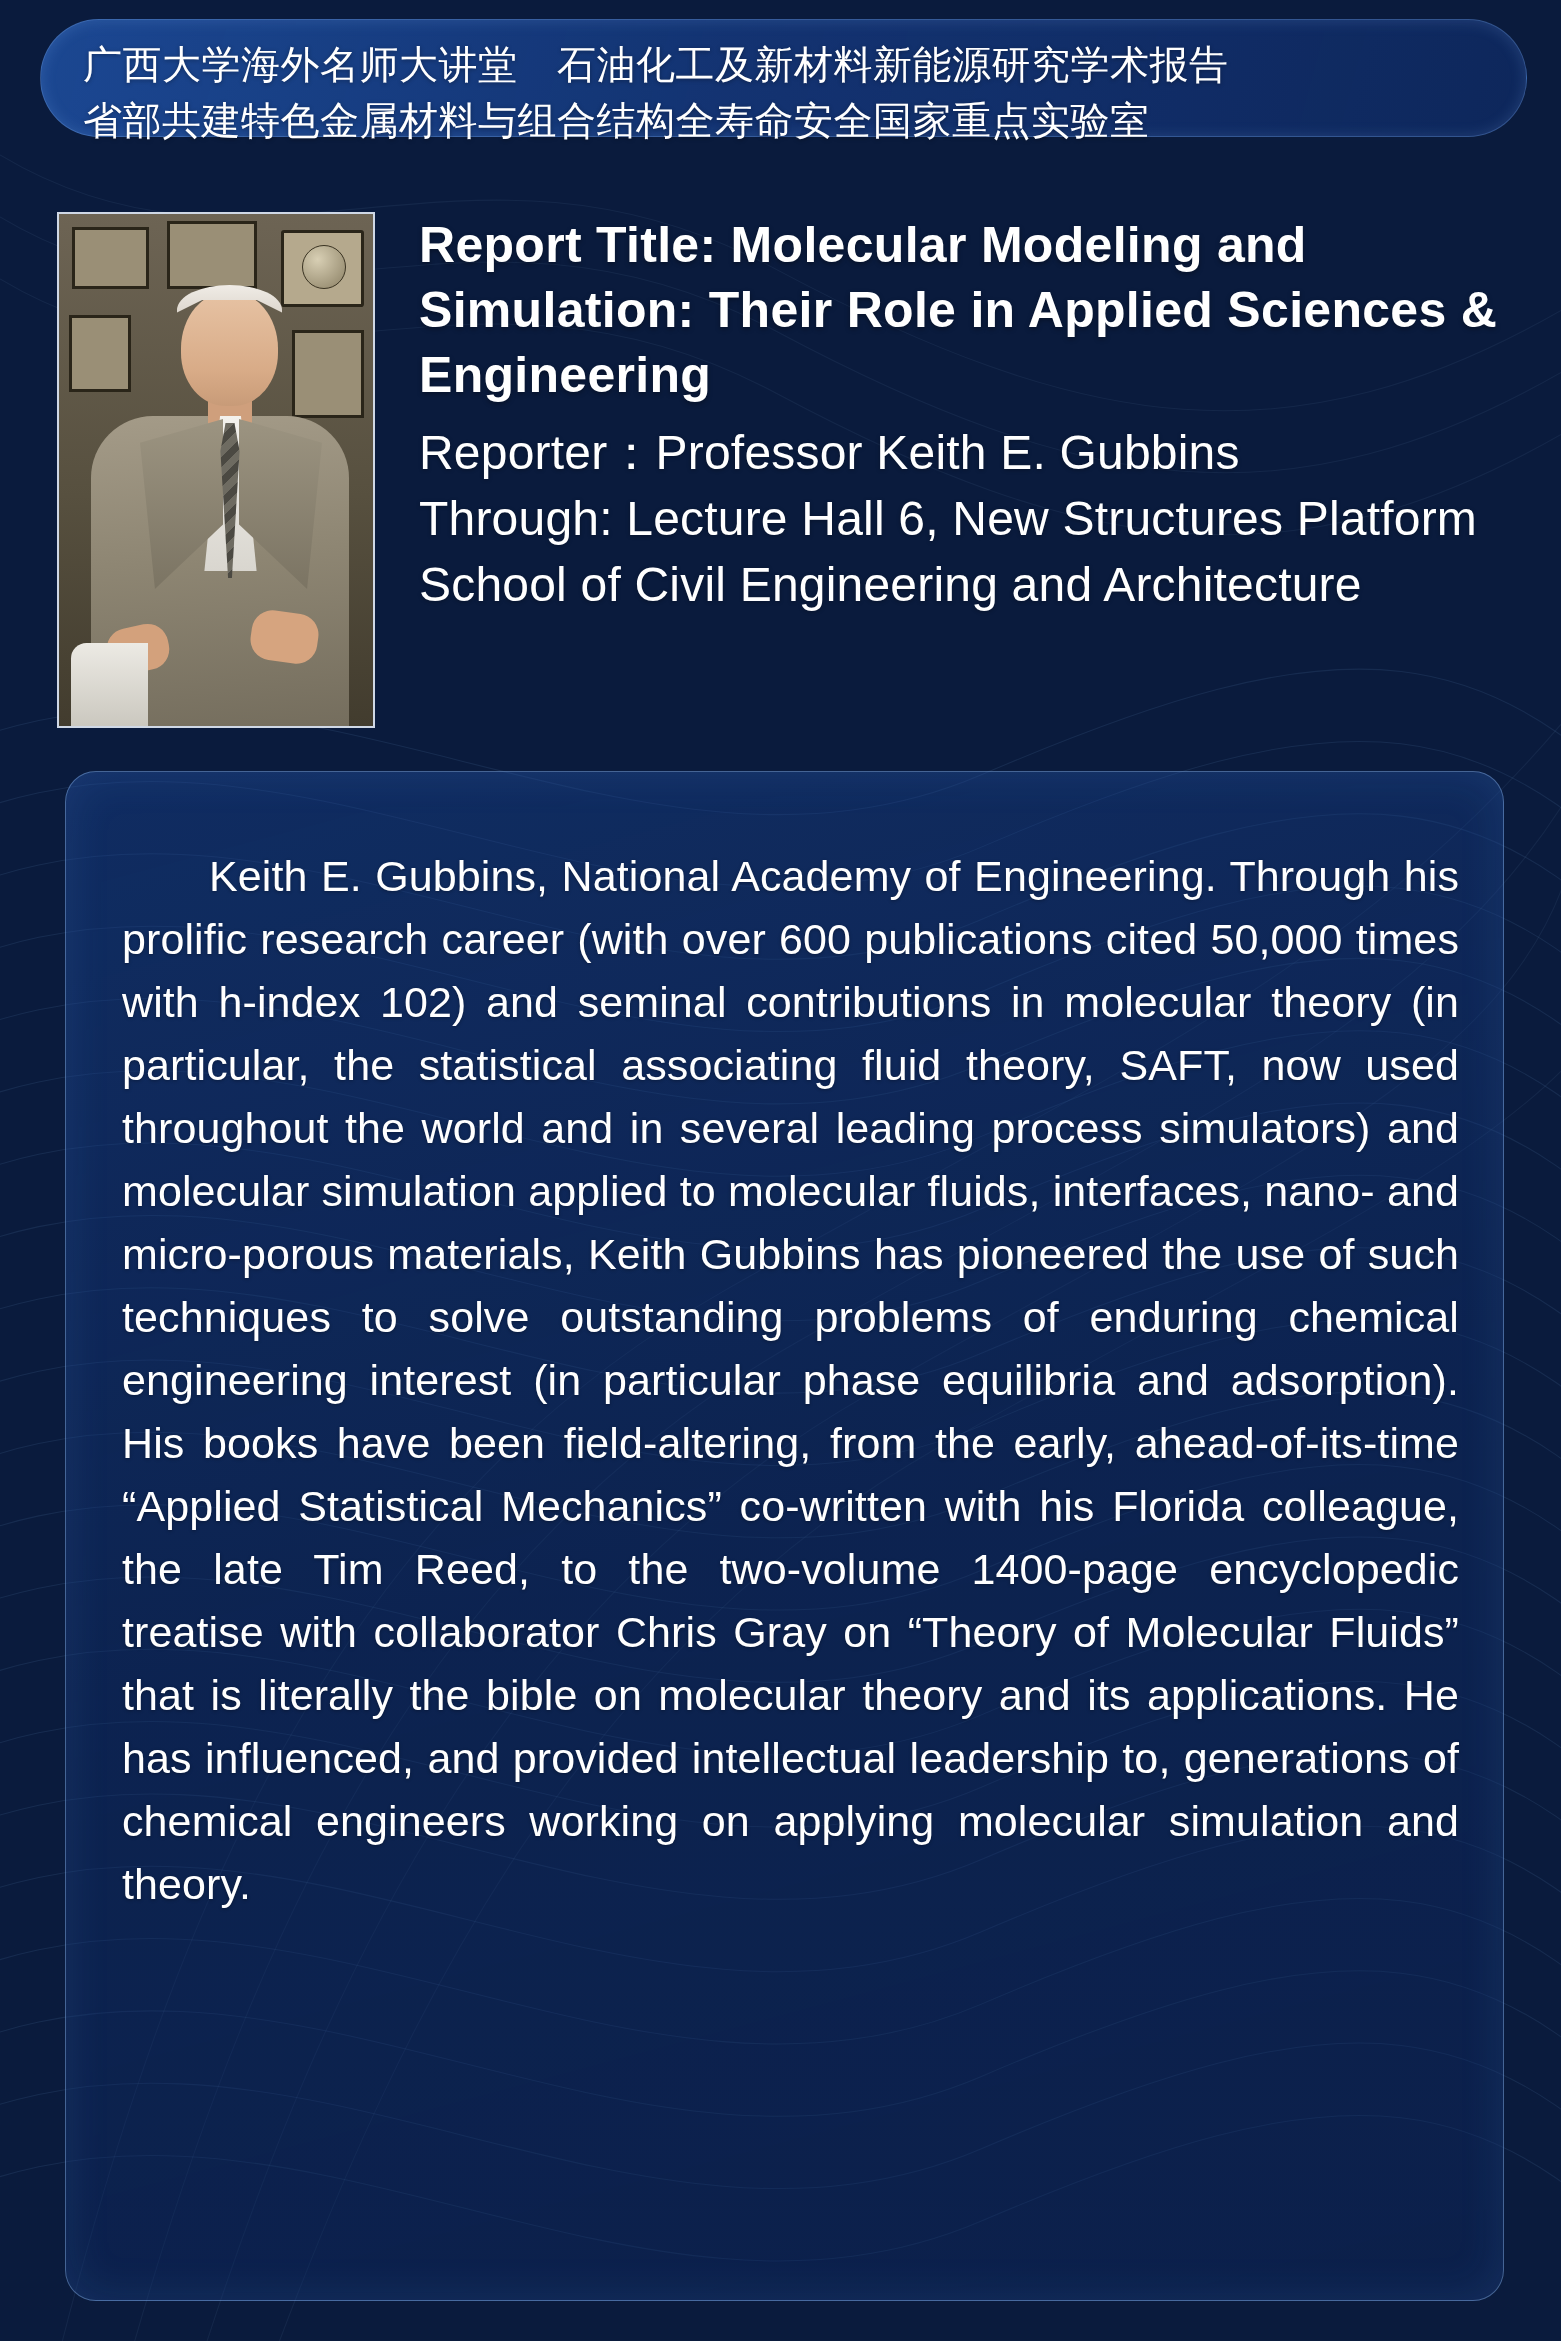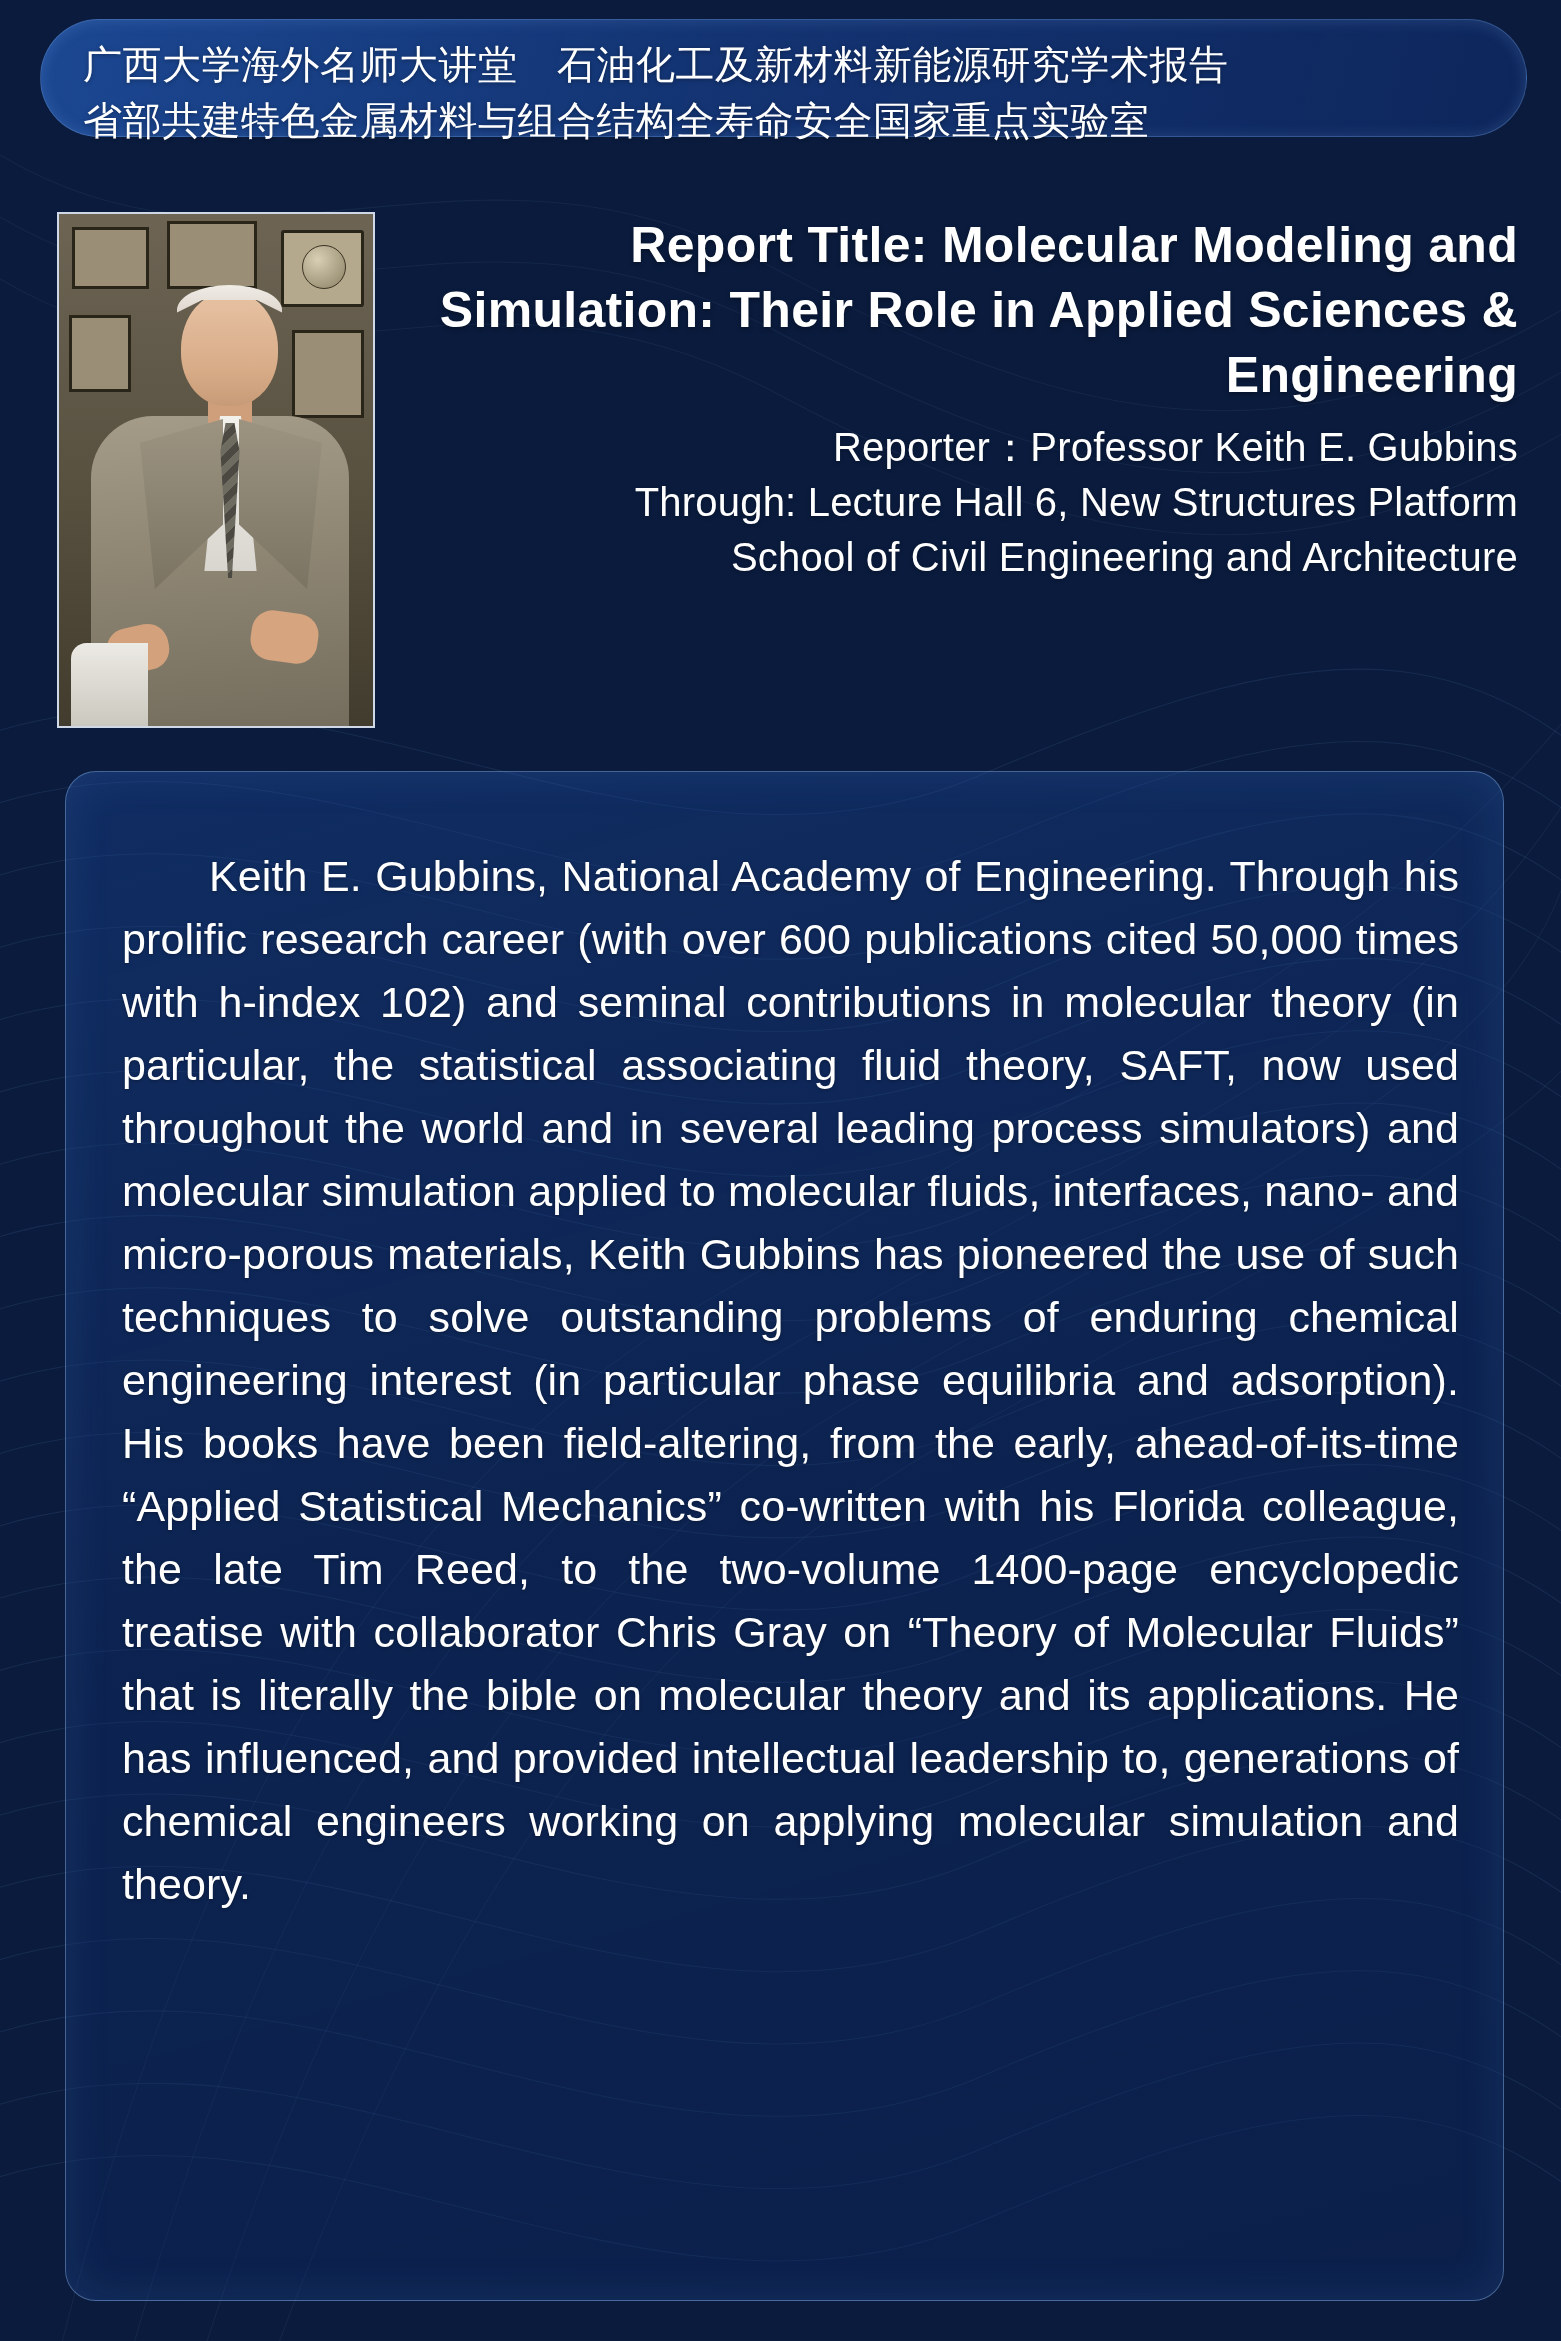--- a/index.html
+++ b/index.html
@@ -149,33 +149,33 @@
     border-radius: 20.7px;
     background:#d6a47f;
     transform: rotate(8deg);
   }
   .p-white {
     position:absolute; left:12.4px; top:429px; width:77px; height:88px;
     background: linear-gradient(180deg,#eceae4,#c9c6bd);
     border-radius: 15.5px 0 0 0;
   }
 
-  .top-text { flex: 1 1 auto; padding-top: 1px; text-align: right; }
+  .top-text { flex: 1 1 auto; padding-top: 1px; }
 
   .report-title {
     color: #ffffff;
     font-size: 50px;
     line-height: 1.30;
     font-weight: 600;
     letter-spacing: 0.3px;
     text-shadow: 0 1.5px 5.2px rgba(0,0,0,0.35);
   }
   .meta-line {
     color: #ffffff;
-    font-size: 40px;
+    font-size: 48px;
     line-height: 1.37;
     font-weight: 500;
     letter-spacing: 0.2px;
     text-shadow: 0 1px 4.1px rgba(0,0,0,0.30);
     white-space: nowrap;
   }
   .meta-first { margin-top: 12.4px; }
 
   
   .bio-panel {

